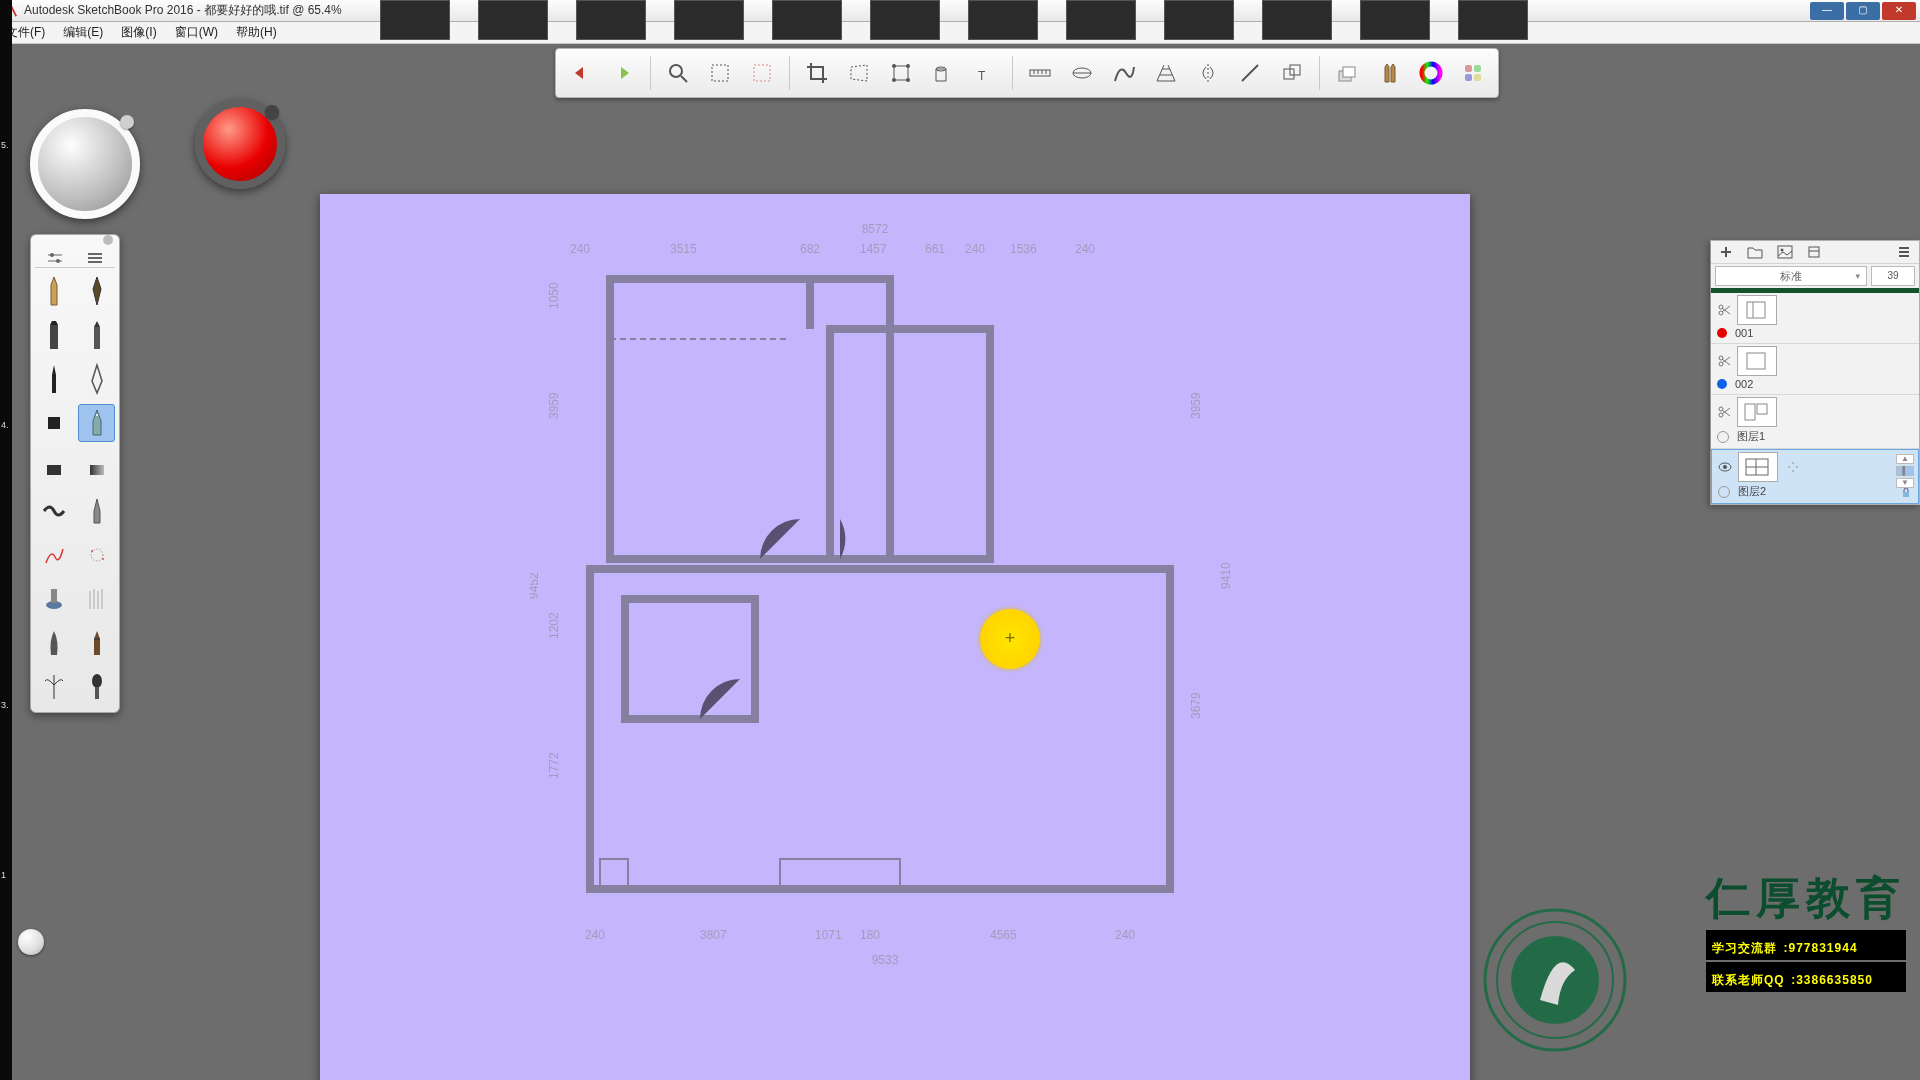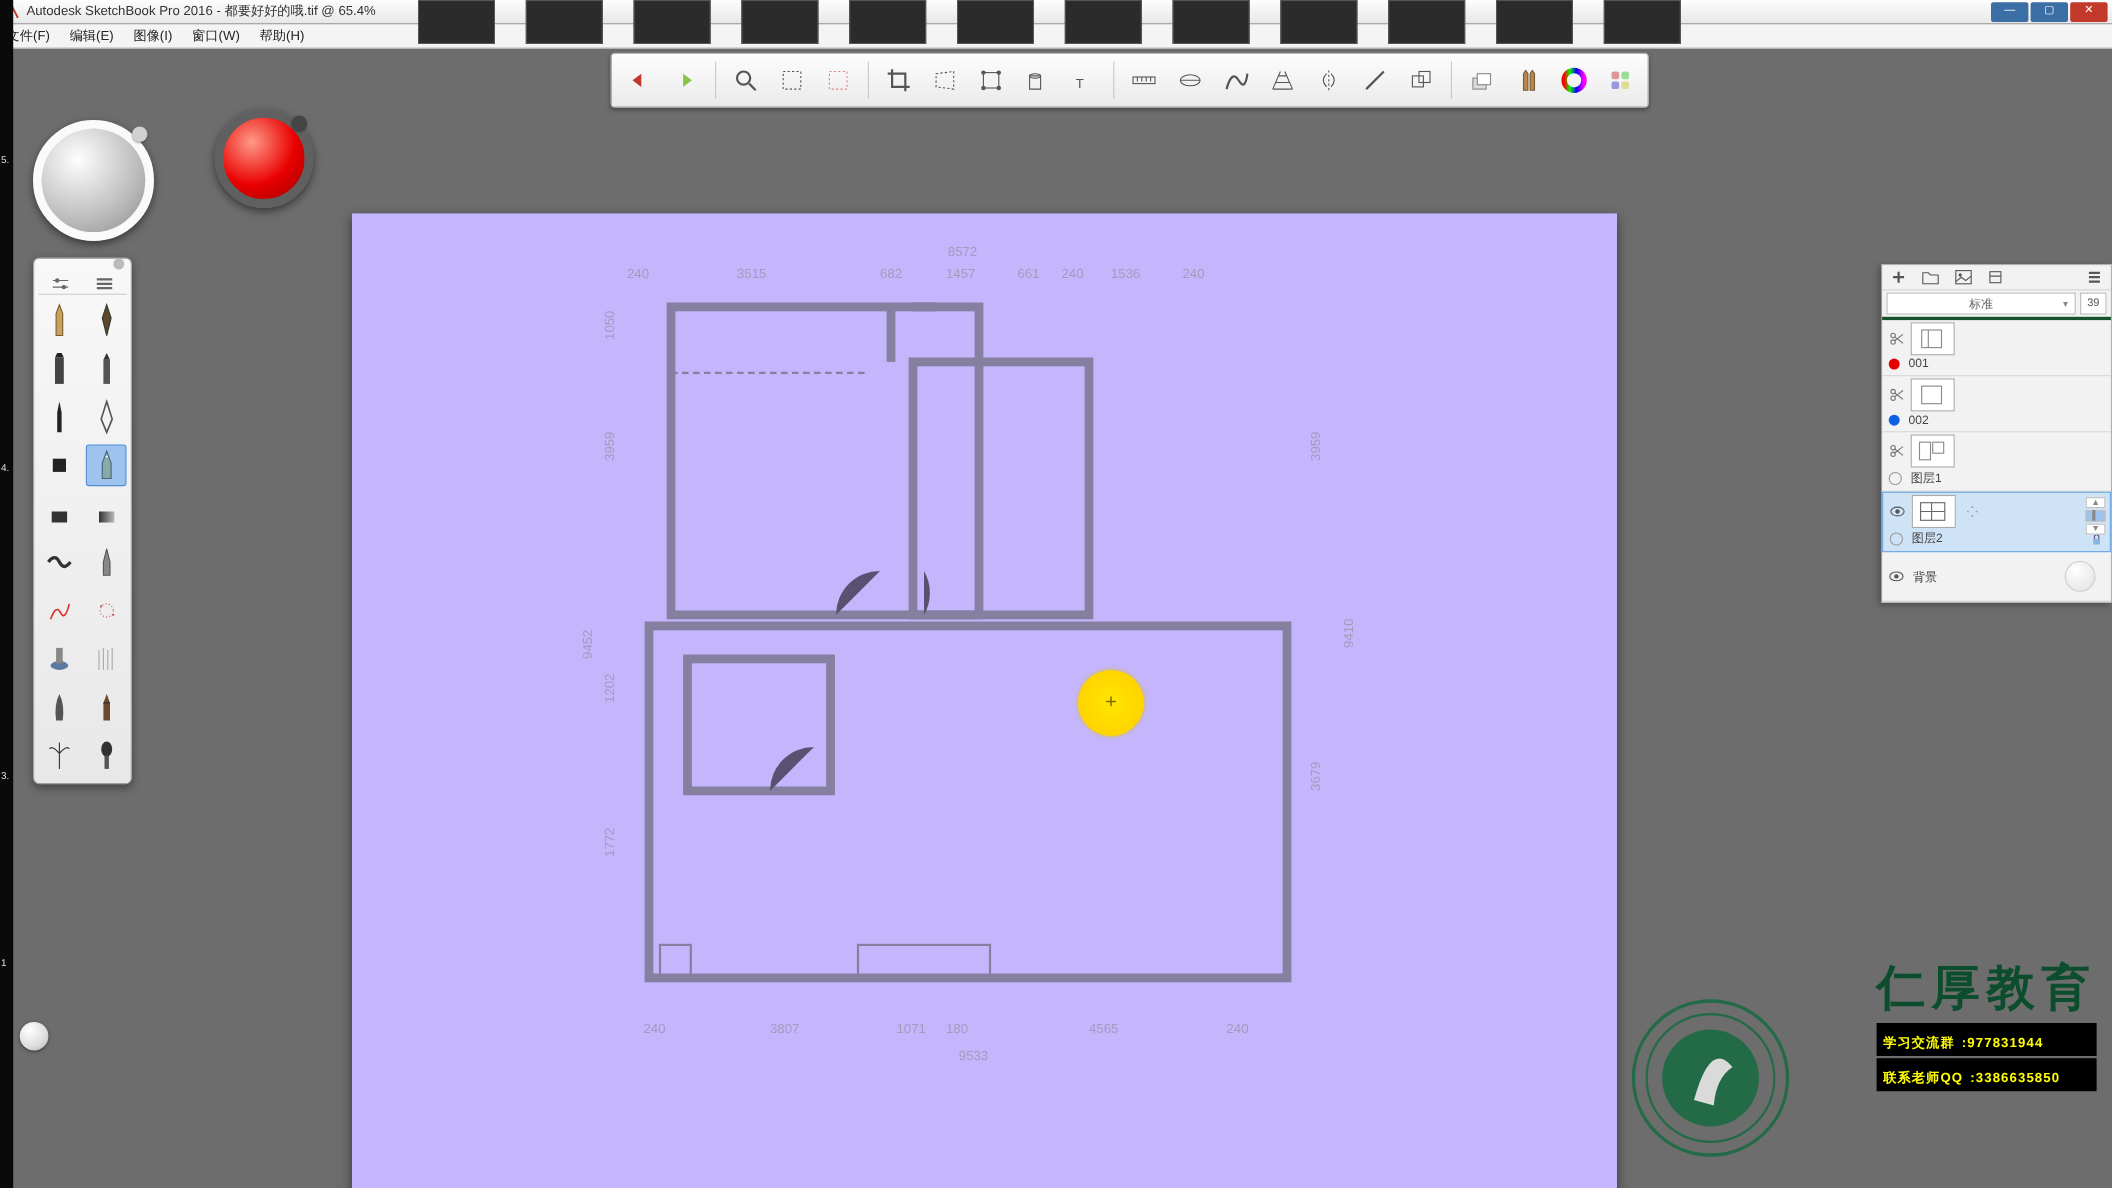--- a/index.html
+++ b/index.html
@@ -37,24 +37,24 @@
 .brush-head{display:flex;justify-content:space-around;padding:2px 0;border-bottom:1px solid #ccc;margin-bottom:4px}
 .brush-grid{display:grid;grid-template-columns:1fr 1fr;gap:6px}
 .bcell{height:38px;display:flex;align-items:center;justify-content:center;border-radius:3px}
 .bcell.sel{background:#9ec3ef;border:1px solid #4f8ed6}
 .bcell svg{width:26px;height:32px}
 
 .slider-dot{position:absolute;left:18px;top:885px;width:26px;height:26px;border-radius:50%;background:radial-gradient(circle at 35% 30%,#fff,#ddd 60%,#aaa);box-shadow:0 1px 3px rgba(0,0,0,.5)}
 
 .layers{position:absolute;right:0;top:196px;width:210px;background:#f2f2f2;border:1px solid #b0b0b0;border-left:1px solid #999;box-shadow:-2px 2px 6px rgba(0,0,0,.3)}
 .layers .lrow-top{display:flex;align-items:center;padding:4px 8px;border-bottom:1px solid #d3d3d3;gap:14px}
-.layers .lrow-mode{display:flex;align-items:flex-start;padding:2px 4px;border-bottom:3px solid #14532d}
+.layers .lrow-mode{display:flex;align-items:flex-start;padding:2px 4px;border-bottom:5px solid #14532d}
 .mode-dd{flex:1;height:20px;background:#fff;border:1px solid #bbb;font-size:11px;display:flex;align-items:center;justify-content:center;position:relative;color:#666}
 .mode-dd:after{content:"▾";position:absolute;right:6px;color:#888;font-size:9px}
-.op-box{width:24px;height:20px;border:1px solid #bbb;background:#fff;margin-left:4px;text-align:center;line-height:18px;font-size:10px;color:#555}
+.op-box{width:44px;height:20px;border:1px solid #bbb;background:#fff;margin-left:4px;text-align:center;line-height:18px;font-size:10px;color:#555}
 .litem{padding:2px 6px 4px;border-bottom:1px solid #d8d8d8;position:relative}
 .litem.sel{background:#cfe3f7;border:1px solid #6aa6e0}
 .litem .row1{display:flex;align-items:center;gap:6px}
 .litem .thumb{width:40px;height:30px;background:#fff;border:1px solid #aaa;display:flex;align-items:center;justify-content:center}
 .litem .thumb svg{width:32px;height:24px}
 .litem .row2{display:flex;align-items:center;gap:8px;margin-top:2px}
 .litem .dot{width:10px;height:10px;border-radius:50%}
 .litem .vis{width:12px;height:12px;border:1px solid #999;border-radius:50%}
 .litem .nm{font-size:11px;color:#444}
 .litem .tog{position:absolute;right:4px;top:4px;width:18px;display:flex;flex-direction:column;gap:2px}
@@ -559,28 +559,20 @@
       </div>
       <div class="row2">
           <span class="vis"></span>
           <span class="nm">图层2</span>
         <svg width="12" height="12" viewBox="0 0 12 12" style="margin-left:auto">
             <rect x="3" y="6" width="6" height="5" fill="#8ab4e0"></rect>
             <path d="M4 6 V4 a2 2 0 0 1 4 0 V6" fill="none" stroke="#557"></path>
           </svg>
       </div>
     </div>
-    <div class="litem bg" style="display:flex;align-items:center;gap:8px;padding:8px 6px">
-      <svg width="14" height="14" viewBox="0 0 14 14">
-          <ellipse cx="7" cy="7" rx="6" ry="4" fill="none" stroke="#555"></ellipse>
-          <circle cx="7" cy="7" r="2" fill="#555"></circle>
-        </svg>
-      <span class="nm">背景</span>
-      <div class="circle"></div>
-    </div>
   </div>
 
   <svg class="wm-logo" viewBox="0 0 150 150">
     <circle cx="75" cy="75" r="70" fill="none" stroke="#0b6b3a" stroke-width="3"></circle>
     <circle cx="75" cy="75" r="58" fill="none" stroke="#0b6b3a" stroke-width="2"></circle>
     <circle cx="75" cy="75" r="44" fill="#0b6b3a"></circle>
     <path d="M60 95 Q75 40 95 65 Q80 75 78 100 Z" fill="#fff"></path>
   </svg>
   <div class="wm-text">
     <div class="wm-title">仁厚教育</div>

